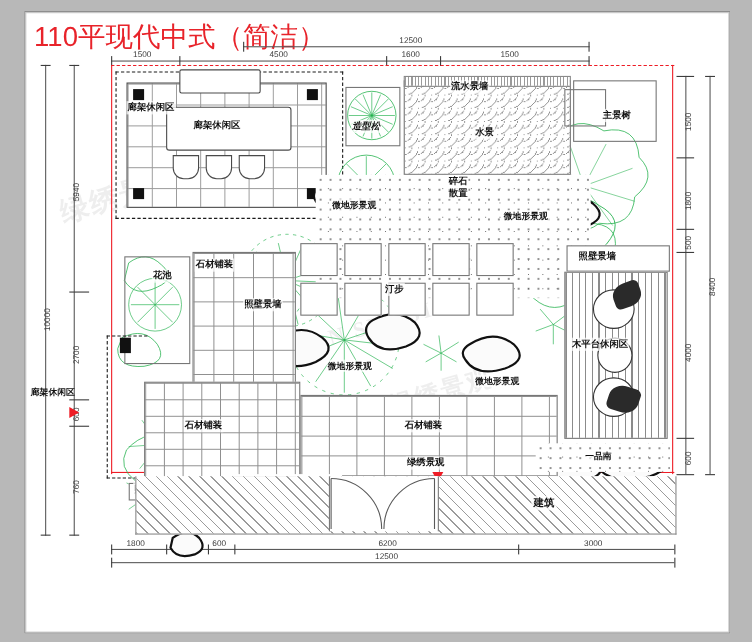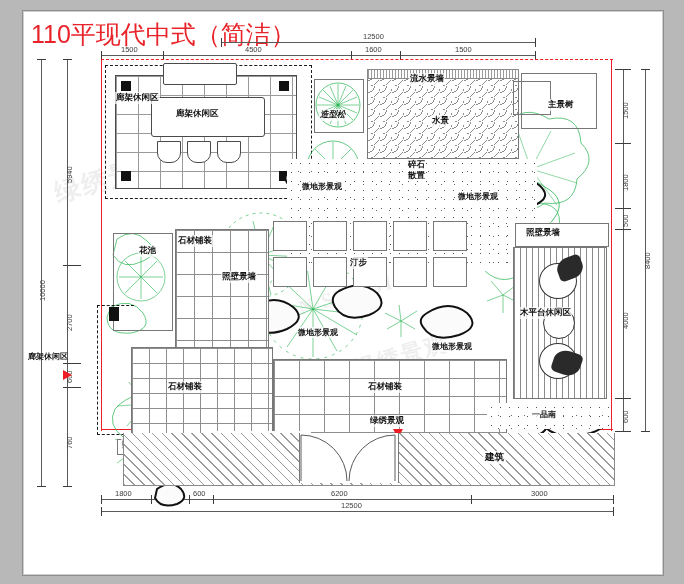--- a/index.html
+++ b/index.html
@@ -176,21 +176,21 @@
     <div class="abs dimline dimh" style="left:78px;top:488px;width:512px;"></div>
     <div class="tick" style="left:78px;top:484px;width:1px;height:9px;"></div>
     <div class="tick" style="left:128px;top:484px;width:1px;height:9px;"></div>
     <div class="tick" style="left:166px;top:484px;width:1px;height:9px;"></div>
     <div class="tick" style="left:190px;top:484px;width:1px;height:9px;"></div>
     <div class="tick" style="left:448px;top:484px;width:1px;height:9px;"></div>
     <div class="tick" style="left:590px;top:484px;width:1px;height:9px;"></div>
     <div class="dimtxt" style="left:92px;top:478px;">1800</div>
     <div class="dimtxt" style="left:138px;top:478px;">900</div>
     <div class="dimtxt" style="left:170px;top:478px;">600</div>
-    <div class="dimtxt" style="left:308px;top:478px;">6200</div>
+    <div class="dimtxt" style="left:321px;top:478px;">6200</div>
     <div class="dimtxt" style="left:508px;top:478px;">3000</div>
   </div>
   <div class="abs">
     <div class="abs dimline dimh" style="left:78px;top:500px;width:512px;"></div>
     <div class="tick" style="left:78px;top:496px;width:1px;height:9px;"></div>
     <div class="tick" style="left:590px;top:496px;width:1px;height:9px;"></div>
     <div class="dimtxt" style="left:318px;top:490px;">12500</div>
   </div>
 
   <div id="plan">

